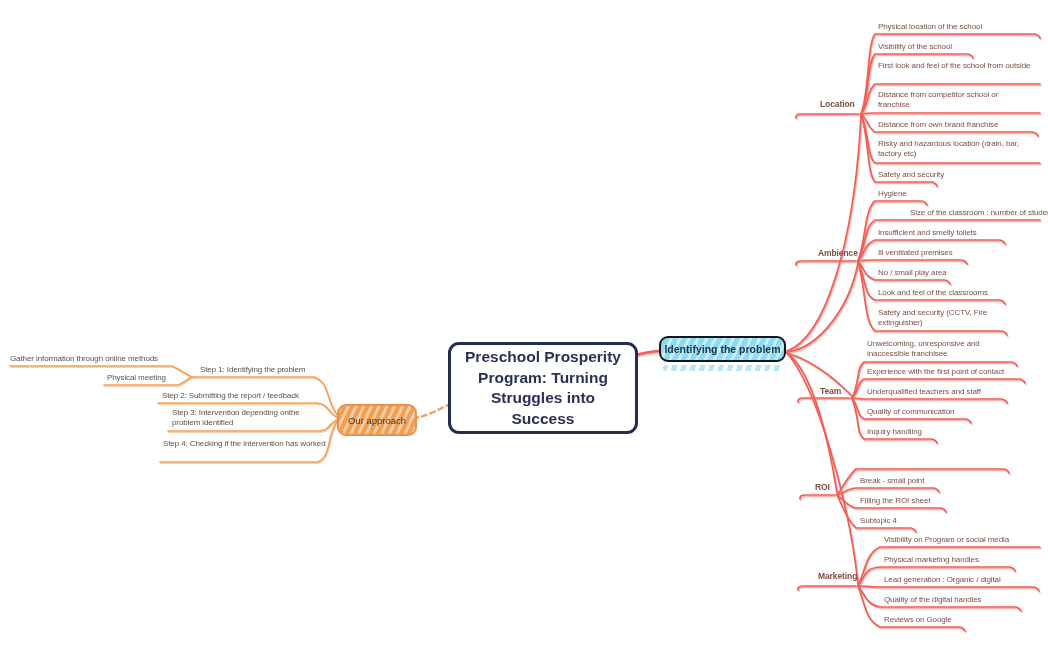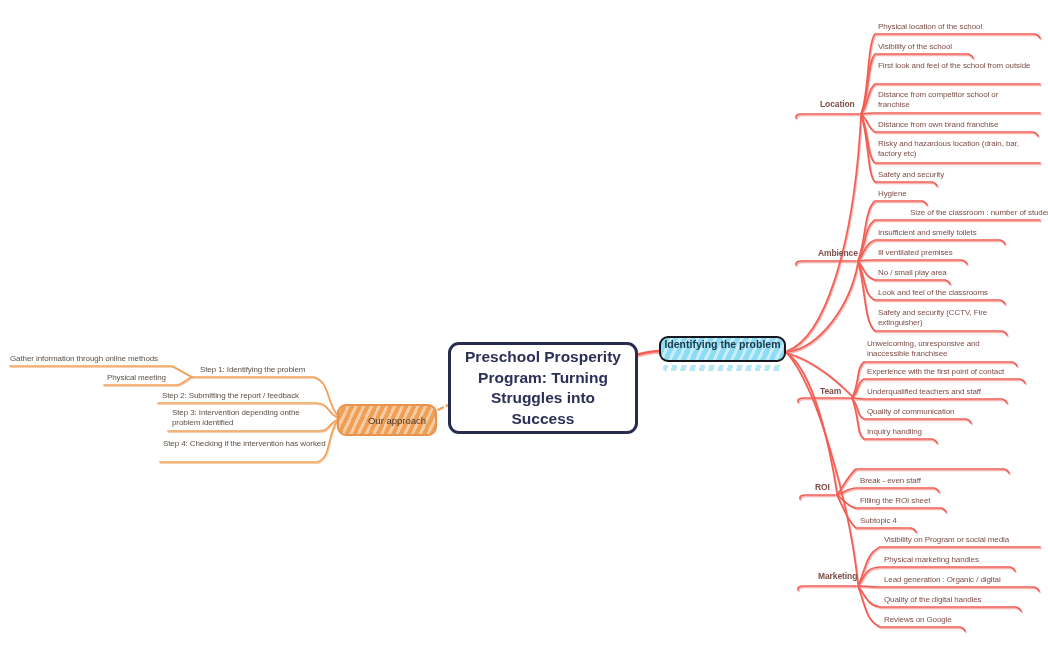--- a/index.html
+++ b/index.html
@@ -9,24 +9,24 @@
   .lbl{position:absolute;font-size:8px;line-height:10px;letter-spacing:-0.1px;}
   .nw{white-space:nowrap;}
   .rt{color:#7d4f47;}
   .lt{color:#5d5248;}
   .topic{font-size:8.5px;font-weight:bold;color:#7d4f47;white-space:nowrap;}
   .central{position:absolute;left:448px;top:342px;width:184px;height:86px;background:#ffffff;
            border:3px solid #262b50;border-radius:11px;display:flex;align-items:center;justify-content:center;
            text-align:center;color:#2b3057;font-weight:bold;font-size:15.5px;line-height:20.5px;white-space:pre-line;}
   .approach{position:absolute;left:337px;top:404px;width:76px;height:28px;border:2px solid #e8924d;border-radius:9px;
             background:repeating-linear-gradient(115deg,rgba(255,255,255,0.45) 0 3px,rgba(255,255,255,0) 3px 7px),#f0a055;
-            display:flex;align-items:center;justify-content:center;color:#4a3524;font-size:9.5px;white-space:nowrap;padding-left:20px;}
+            display:flex;align-items:center;justify-content:center;color:#4a3524;font-size:9.5px;white-space:nowrap;}
   .problem{position:absolute;left:659px;top:336px;width:127px;height:26px;border:2.5px solid #16161e;border-radius:9px;
            background:repeating-linear-gradient(115deg,rgba(255,255,255,0.5) 0 3px,rgba(255,255,255,0) 3px 8px),#8edcf4;
-           display:flex;align-items:flex-start;justify-content:center;color:#17384a;font-size:10.5px;font-weight:600;white-space:nowrap;
+           display:flex;align-items:center;justify-content:center;color:#17384a;font-size:10.5px;font-weight:600;white-space:nowrap;
            box-sizing:border-box;}
   .problem-sel{position:absolute;left:663px;top:365px;width:118px;height:6px;border-radius:3px;
            background:repeating-linear-gradient(105deg,#b5e7f8 0 5px,rgba(255,255,255,0) 5px 9px);}
 </style>
 </head>
 <body>
 
 <div id="canvas">
 
   <svg width="1048" height="650" viewBox="0 0 1048 650">
@@ -151,21 +151,21 @@
   <div class="lbl rt nw" style="left:878px;top:268px">No / small play area</div>
   <div class="lbl rt nw" style="left:878px;top:288px">Look and feel of the classrooms</div>
   <div class="lbl rt" style="left:878px;top:308px;width:152px">Safety and security (CCTV, Fire extinguisher)</div>
 
   <div class="lbl rt" style="left:867px;top:339px;width:140px">Unwelcoming, unresponsive and inaccessible franchisee</div>
   <div class="lbl rt nw" style="left:867px;top:367px">Experience with the first point of contact</div>
   <div class="lbl rt nw" style="left:867px;top:387px">Underqualified teachers and staff</div>
   <div class="lbl rt nw" style="left:867px;top:407px">Quality of communication</div>
   <div class="lbl rt nw" style="left:867px;top:427px">Inquiry handling</div>
 
-  <div class="lbl rt nw" style="left:860px;top:476px">Break - even staff</div>
+  <div class="lbl rt nw" style="left:860px;top:476px">Break - small point</div>
   <div class="lbl rt nw" style="left:860px;top:496px">Filling the ROI sheet</div>
   <div class="lbl rt nw" style="left:860px;top:516px">Subtopic 4</div>
 
   <div class="lbl rt nw" style="left:884px;top:535px">Visibility on Program or social media</div>
   <div class="lbl rt nw" style="left:884px;top:555px">Physical marketing handles</div>
   <div class="lbl rt nw" style="left:884px;top:575px">Lead generation : Organic / digital</div>
   <div class="lbl rt nw" style="left:884px;top:595px">Quality of the digital handles</div>
   <div class="lbl rt nw" style="left:884px;top:615px">Reviews on Google</div>
 
 </div>

